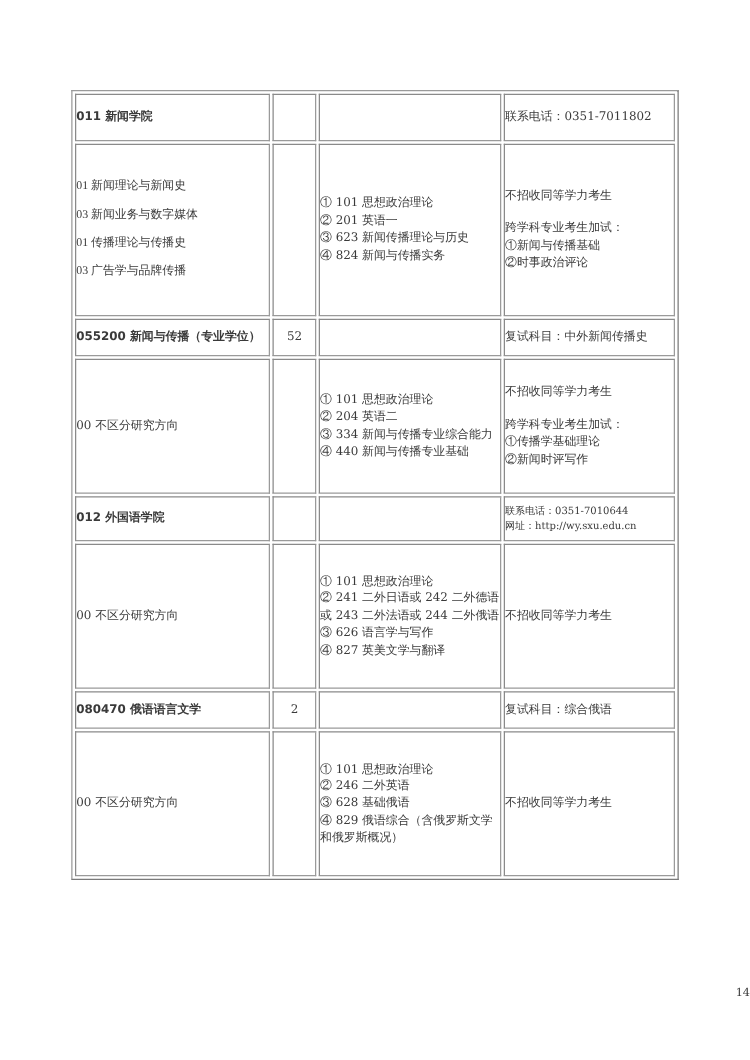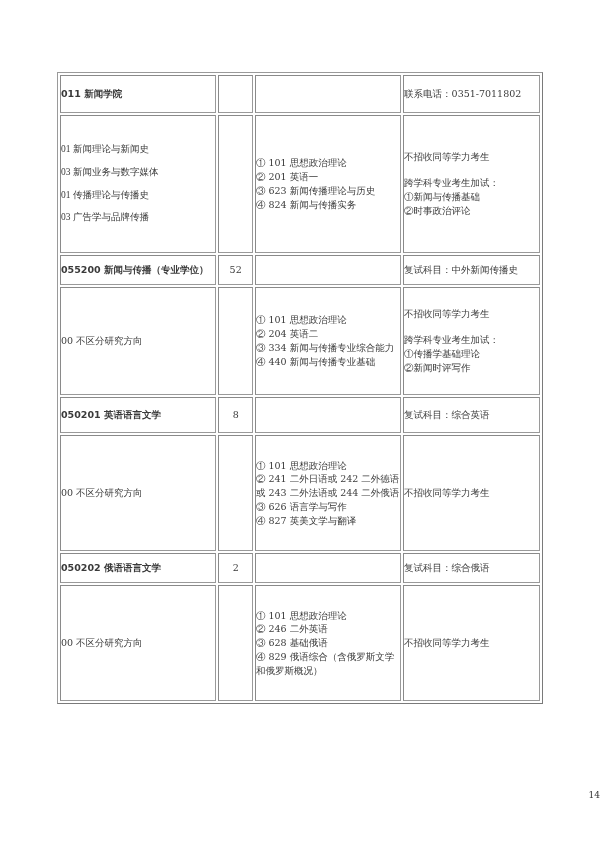--- a/index.html
+++ b/index.html
@@ -147,48 +147,49 @@
         </td>
         <td>
           <span class="line">不招收同等学力考生</span>
           <span class="gap"></span>
           <span class="line">跨学科专业考生加试：</span>
           <span class="line">①传播学基础理论</span>
           <span class="line">②新闻时评写作</span>
         </td>
       </tr>
 
-
       <tr class="h-34">
-        <td class="bold">050201 英语语言文学</td>
-        <td class="center">8</td>
-        <td></td>
-        <td>
-          <span class="line">复试科目：综合英语</span>
-        </td>
-      </tr>
+        <td class="bold">012 外国语学院</td>
+        <td class="center"></td>
+        <td></td>
+        <td class="small">
+          <span class="line">联系电话：0351-7010644</span>
+          <span class="line">网址：http://wy.sxu.edu.cn</span>
+        </td>
+      </tr>
+
 
       <tr class="h-dir3">
         <td>
           <span class="line">00 不区分研究方向</span>
         </td>
         <td class="center"></td>
         <td>
           <span class="line">① 101 思想政治理论</span>
           <span class="line">② 241 二外日语或 242 二外德语或 243 二外法语或 244 二外俄语</span>
           <span class="line">③ 626 语言学与写作</span>
           <span class="line">④ 827 英美文学与翻译</span>
         </td>
         <td>
           <span class="line">不招收同等学力考生</span>
         </td>
       </tr>
 
       <tr class="h-30">
-        <td class="bold">050202 俄语语言文学</td>
+        <td class="bold">080470 俄语语言文学</td>
         <td class="center">2</td>
         <td></td>
         <td>
           <span class="line">复试科目：综合俄语</span>
         </td>
       </tr>
 
       <tr class="h-dir4">
         <td>
           <span class="line">00 不区分研究方向</span>

